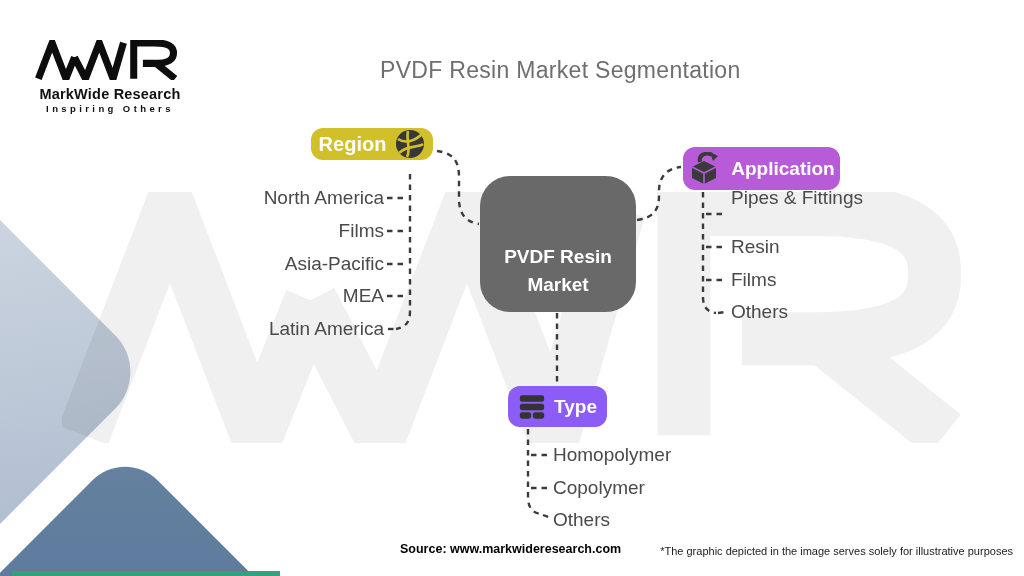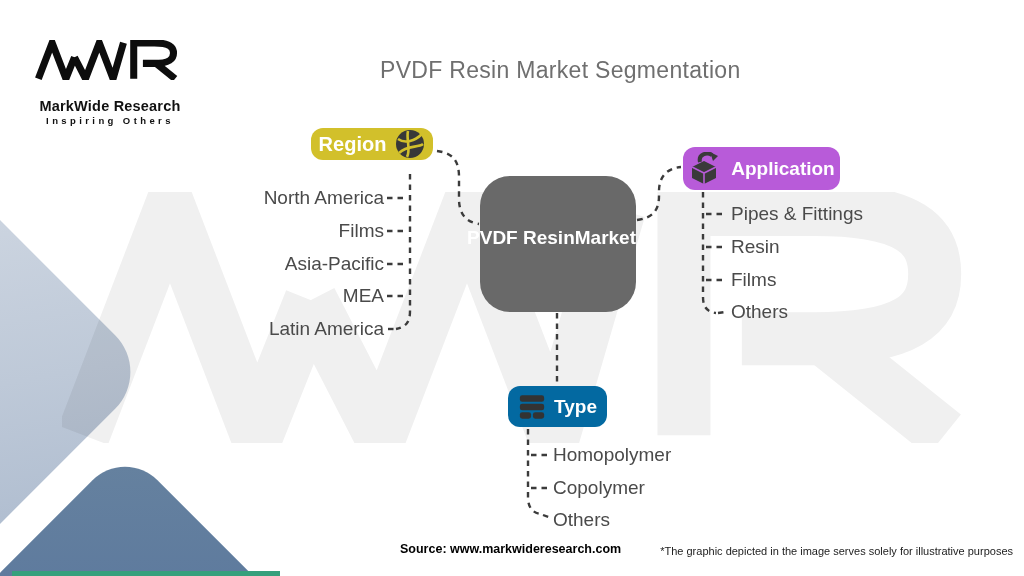--- a/index.html
+++ b/index.html
@@ -9,35 +9,35 @@
   .diamond{position:absolute;transform:rotate(45deg);}
   .diamond.light{left:-174px;top:237px;width:270px;height:270px;border-radius:52px;
     background:linear-gradient(125deg,#cfd7e2 0%,#bec9d8 55%,#aebccf 100%);z-index:1;}
   .diamond.dark{left:-35px;top:514px;width:320px;height:320px;border-radius:46px;
     background:linear-gradient(135deg,#66829f 0%,#54719c 70%);z-index:3;}
   .teal-strip{position:absolute;left:12px;top:571px;width:268px;height:5px;background:#35a07c;z-index:4;}
   
   .watermark{position:absolute;left:62px;top:192px;z-index:2;mix-blend-mode:multiply;}
   
   .logo{position:absolute;left:34px;top:40px;width:152px;text-align:center;z-index:6;}
-  .logo-name{font-size:14.5px;font-weight:700;color:#111;margin-top:14px;letter-spacing:.2px;white-space:nowrap;}
+  .logo-name{font-size:14.5px;font-weight:700;color:#111;margin-top:2px;letter-spacing:.2px;white-space:nowrap;}
   .logo-tagline{font-size:9.5px;font-weight:700;color:#111;letter-spacing:3.4px;margin-top:1px;white-space:nowrap;}
   
   .title{position:absolute;left:380px;top:57px;font-size:23px;color:#6f6f6f;letter-spacing:.3px;z-index:6;white-space:nowrap;}
   
   .connectors{position:absolute;left:0;top:0;z-index:5;pointer-events:none;}
   
   .node{position:absolute;display:flex;align-items:center;justify-content:center;z-index:6;
         color:#fff;font-weight:700;border-radius:12px;}
   .node .lbl{white-space:nowrap;}
   .node-region{left:311px;top:128px;width:122px;height:32px;background:#d2c02b;font-size:20px;gap:9px;}
   .node-application{left:683px;top:147px;width:157px;height:43px;background:#b85bd9;font-size:19px;gap:9px;}
-  .node-type{left:508px;top:386px;width:99px;height:41px;background:#0369a1;font-size:19px;gap:8px;}
+  .node-type{left:508px;top:386px;width:99px;height:41px;background:#8b5cf6;font-size:19px;gap:8px;}
   .node-center{left:480px;top:176px;width:156px;height:136px;background:#696969;border-radius:30px;
-        flex-direction:row;justify-content:flex-end;padding-bottom:13px;box-sizing:border-box;
+        flex-direction:column;justify-content:flex-end;padding-bottom:13px;box-sizing:border-box;
         font-size:19px;line-height:28px;}
   
   .item{position:absolute;font-size:19px;color:#4a4a4a;line-height:24px;z-index:6;white-space:nowrap;}
   .item.r{text-align:right;}
   
   .src{position:absolute;left:400px;top:542px;font-size:12.5px;font-weight:700;color:#000;z-index:6;}
   .disc{position:absolute;right:11px;top:545px;font-size:11px;color:#1c1c1c;z-index:6;}
 </style>
 </head>
 <body>
@@ -132,21 +132,21 @@
     <span class="lbl">PVDF Resin</span>
     <span class="lbl">Market</span>
   </div>
 
   <div class="item r" style="right:640px;top:186px">North America</div>
   <div class="item r" style="right:640px;top:219px">Films</div>
   <div class="item r" style="right:640px;top:252px">Asia-Pacific</div>
   <div class="item r" style="right:640px;top:284px">MEA</div>
   <div class="item r" style="right:640px;top:317px">Latin America</div>
 
-  <div class="item" style="left:731px;top:202px">Pipes &amp; Fittings</div>
+  <div class="item" style="left:731px;top:186px">Pipes &amp; Fittings</div>
   <div class="item" style="left:731px;top:235px">Resin</div>
   <div class="item" style="left:731px;top:268px">Films</div>
   <div class="item" style="left:731px;top:300px">Others</div>
 
   <div class="item" style="left:553px;top:443px">Homopolymer</div>
   <div class="item" style="left:553px;top:476px">Copolymer</div>
   <div class="item" style="left:553px;top:508px">Others</div>
 
   <div class="src">Source: www.markwideresearch.com</div>
   <div class="disc">*The graphic depicted in the image serves solely for illustrative purposes</div>

